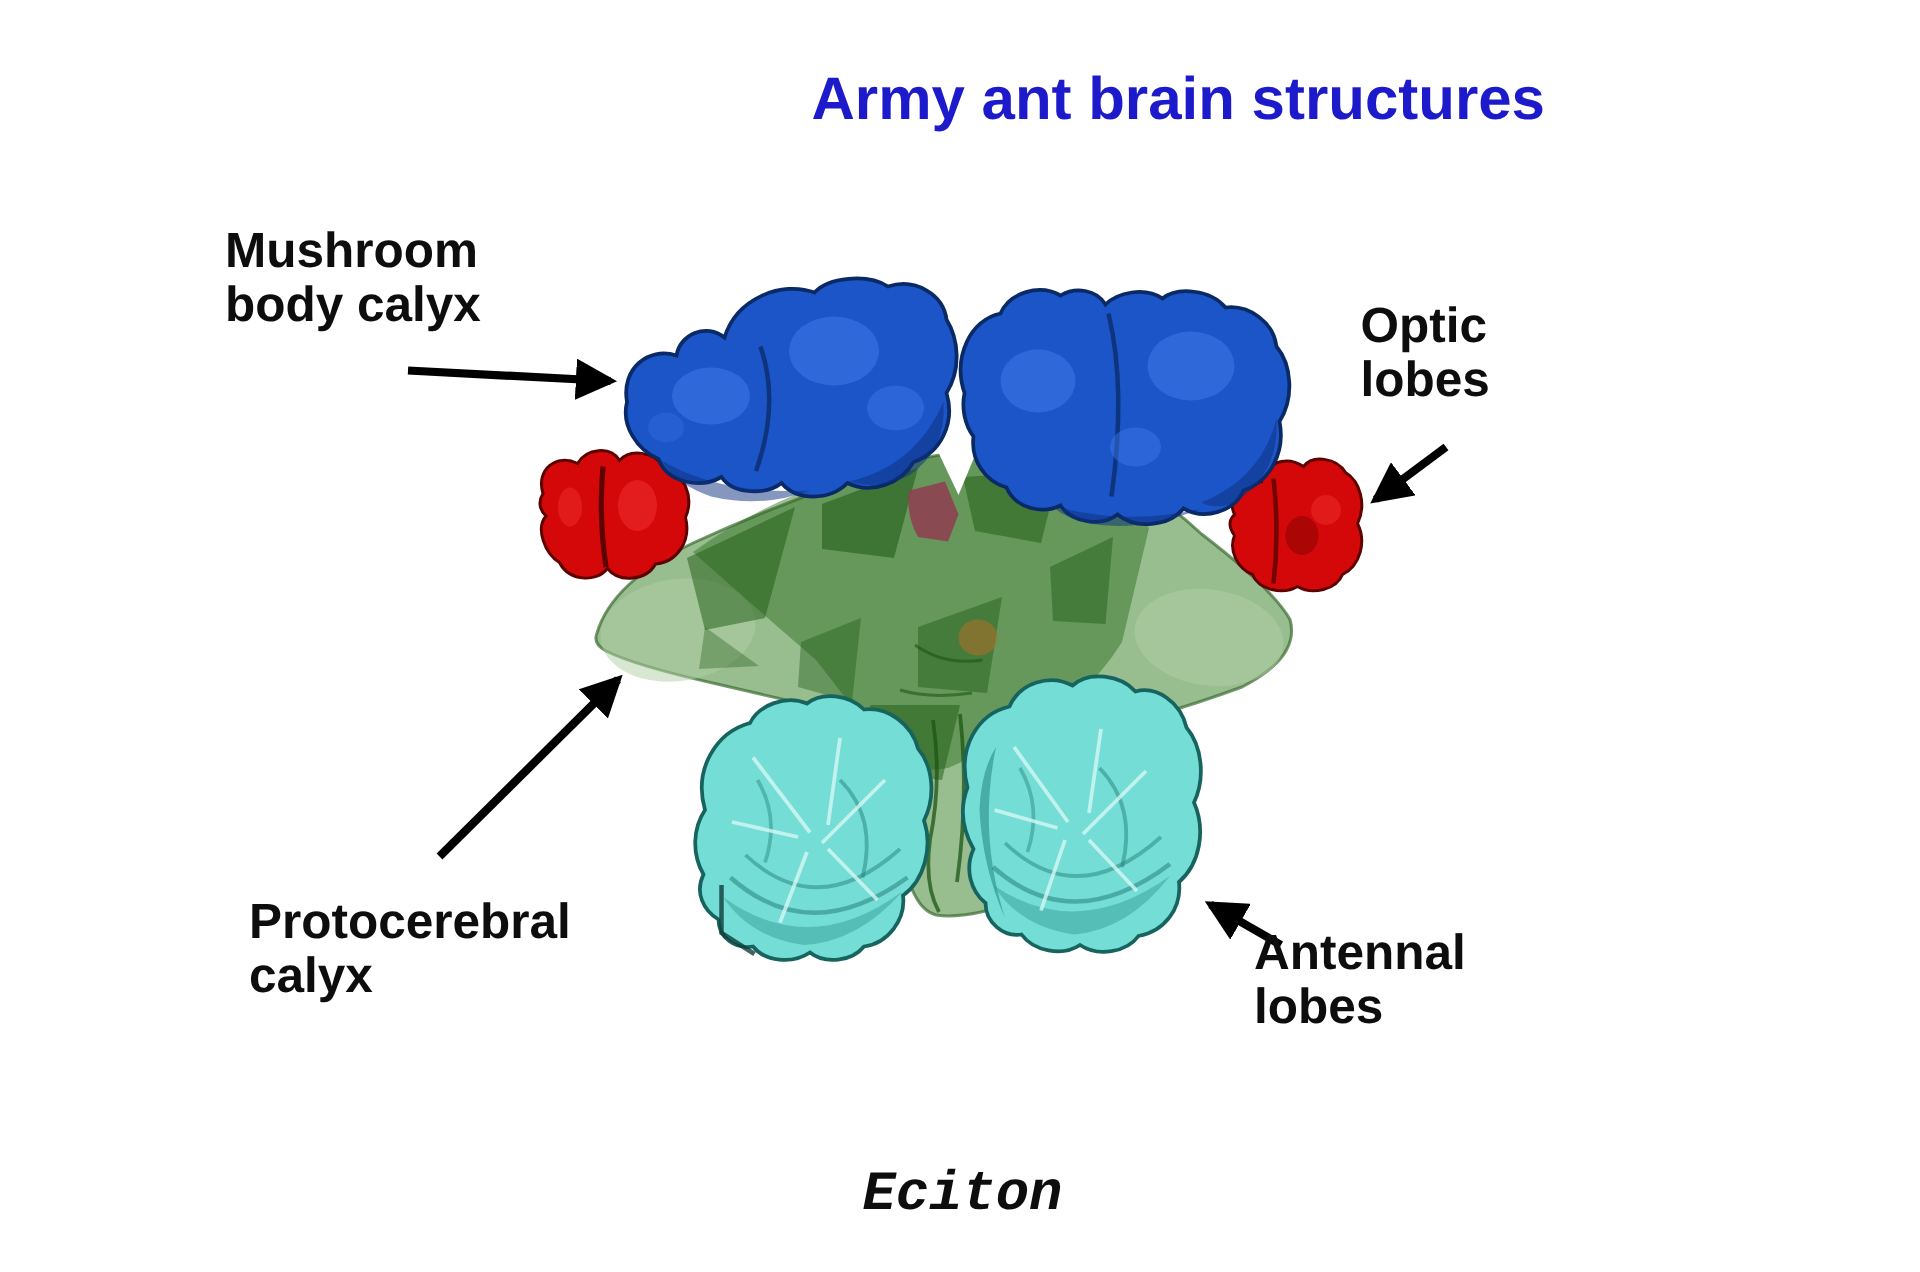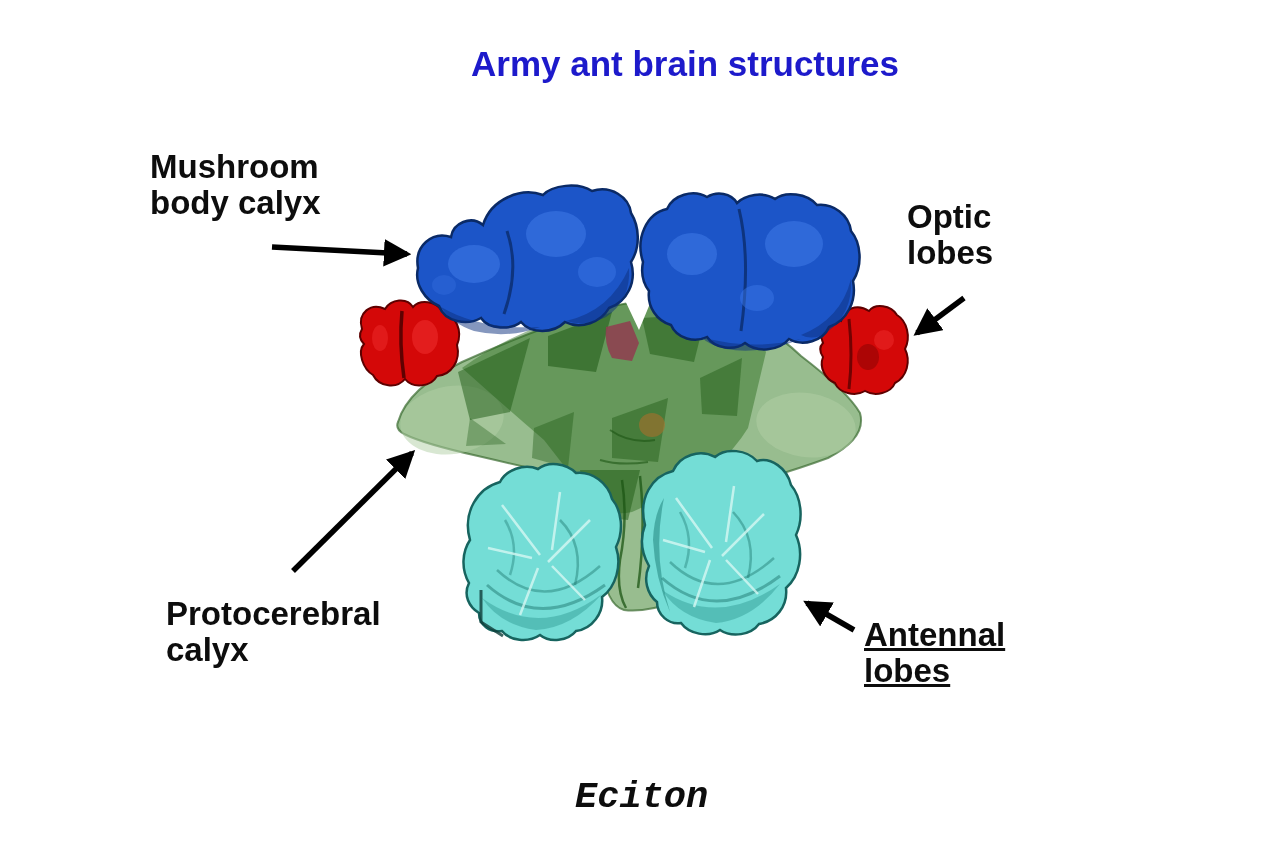--- a/index.html
+++ b/index.html
@@ -2,31 +2,31 @@
 <html><head>
 <meta charset="utf-8">
 <style>
   html,body{margin:0;padding:0;background:#fff;}
   .canvas{
     position:relative;width:1280px;height:848px;background:#ffffff;
     overflow:hidden;font-family:"Liberation Sans",sans-serif;
   }
   .brain-svg{position:absolute;left:0;top:0;}
   .page-title{
-    position:absolute;left:340px;top:44px;width:690px;text-align:center;
-    font-size:35px;font-weight:700;color:#1d1acb;letter-spacing:0px;
+    position:absolute;left:340px;top:44px;width:690px;text-align:right;
+    font-size:40px;font-weight:700;color:#1d1acb;letter-spacing:0px;
   }
   .struct-label{
     position:absolute;font-size:33px;font-weight:700;color:#0d0d0d;
     line-height:36px;white-space:pre-line;
   }
   .label-mushroom{left:150px;top:149px;}
   .label-optic{left:907px;top:199px;}
   .label-proto{left:166px;top:596px;}
-  .label-antennal{left:864px;top:617px;text-decoration:underline;}
+  .label-antennal{left:836px;top:617px;}
   .species-caption{
     position:absolute;left:575px;top:774px;font-size:37px;font-weight:700;
     font-style:italic;color:#0d0d0d;line-height:46px;font-family:Liberation Mono, monospace;
   }
 </style>
 </head>
 <body>
 
 <div class="canvas">
 

